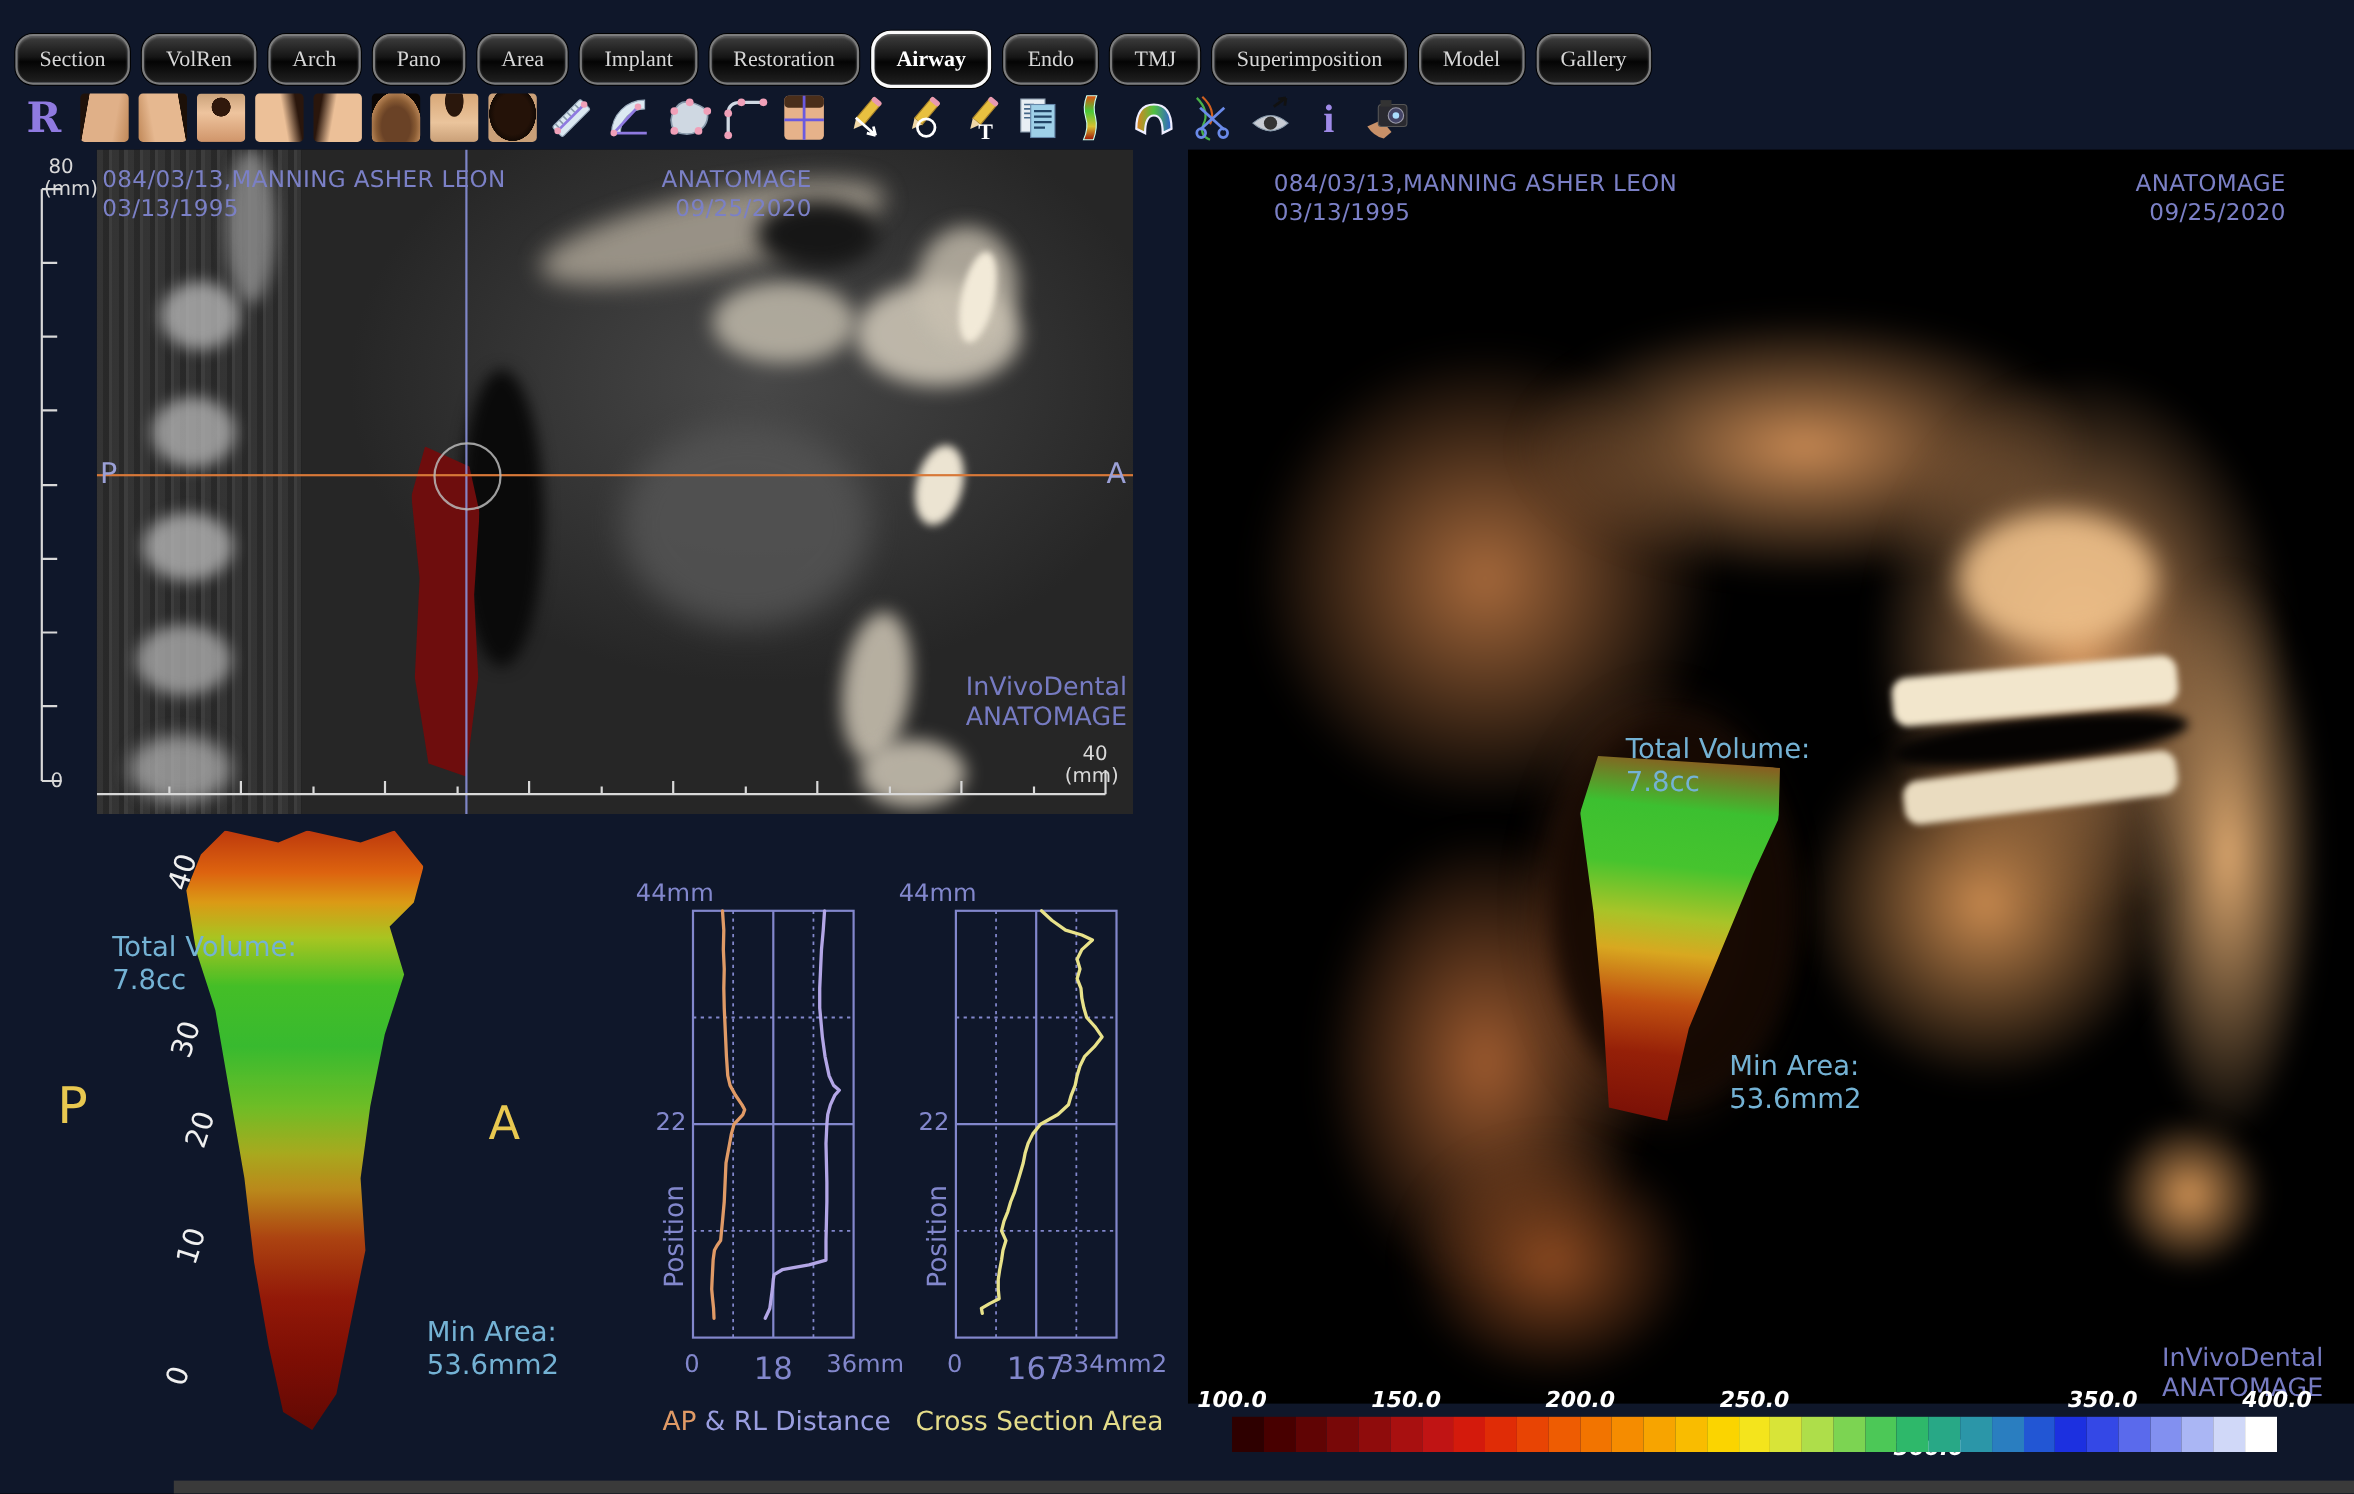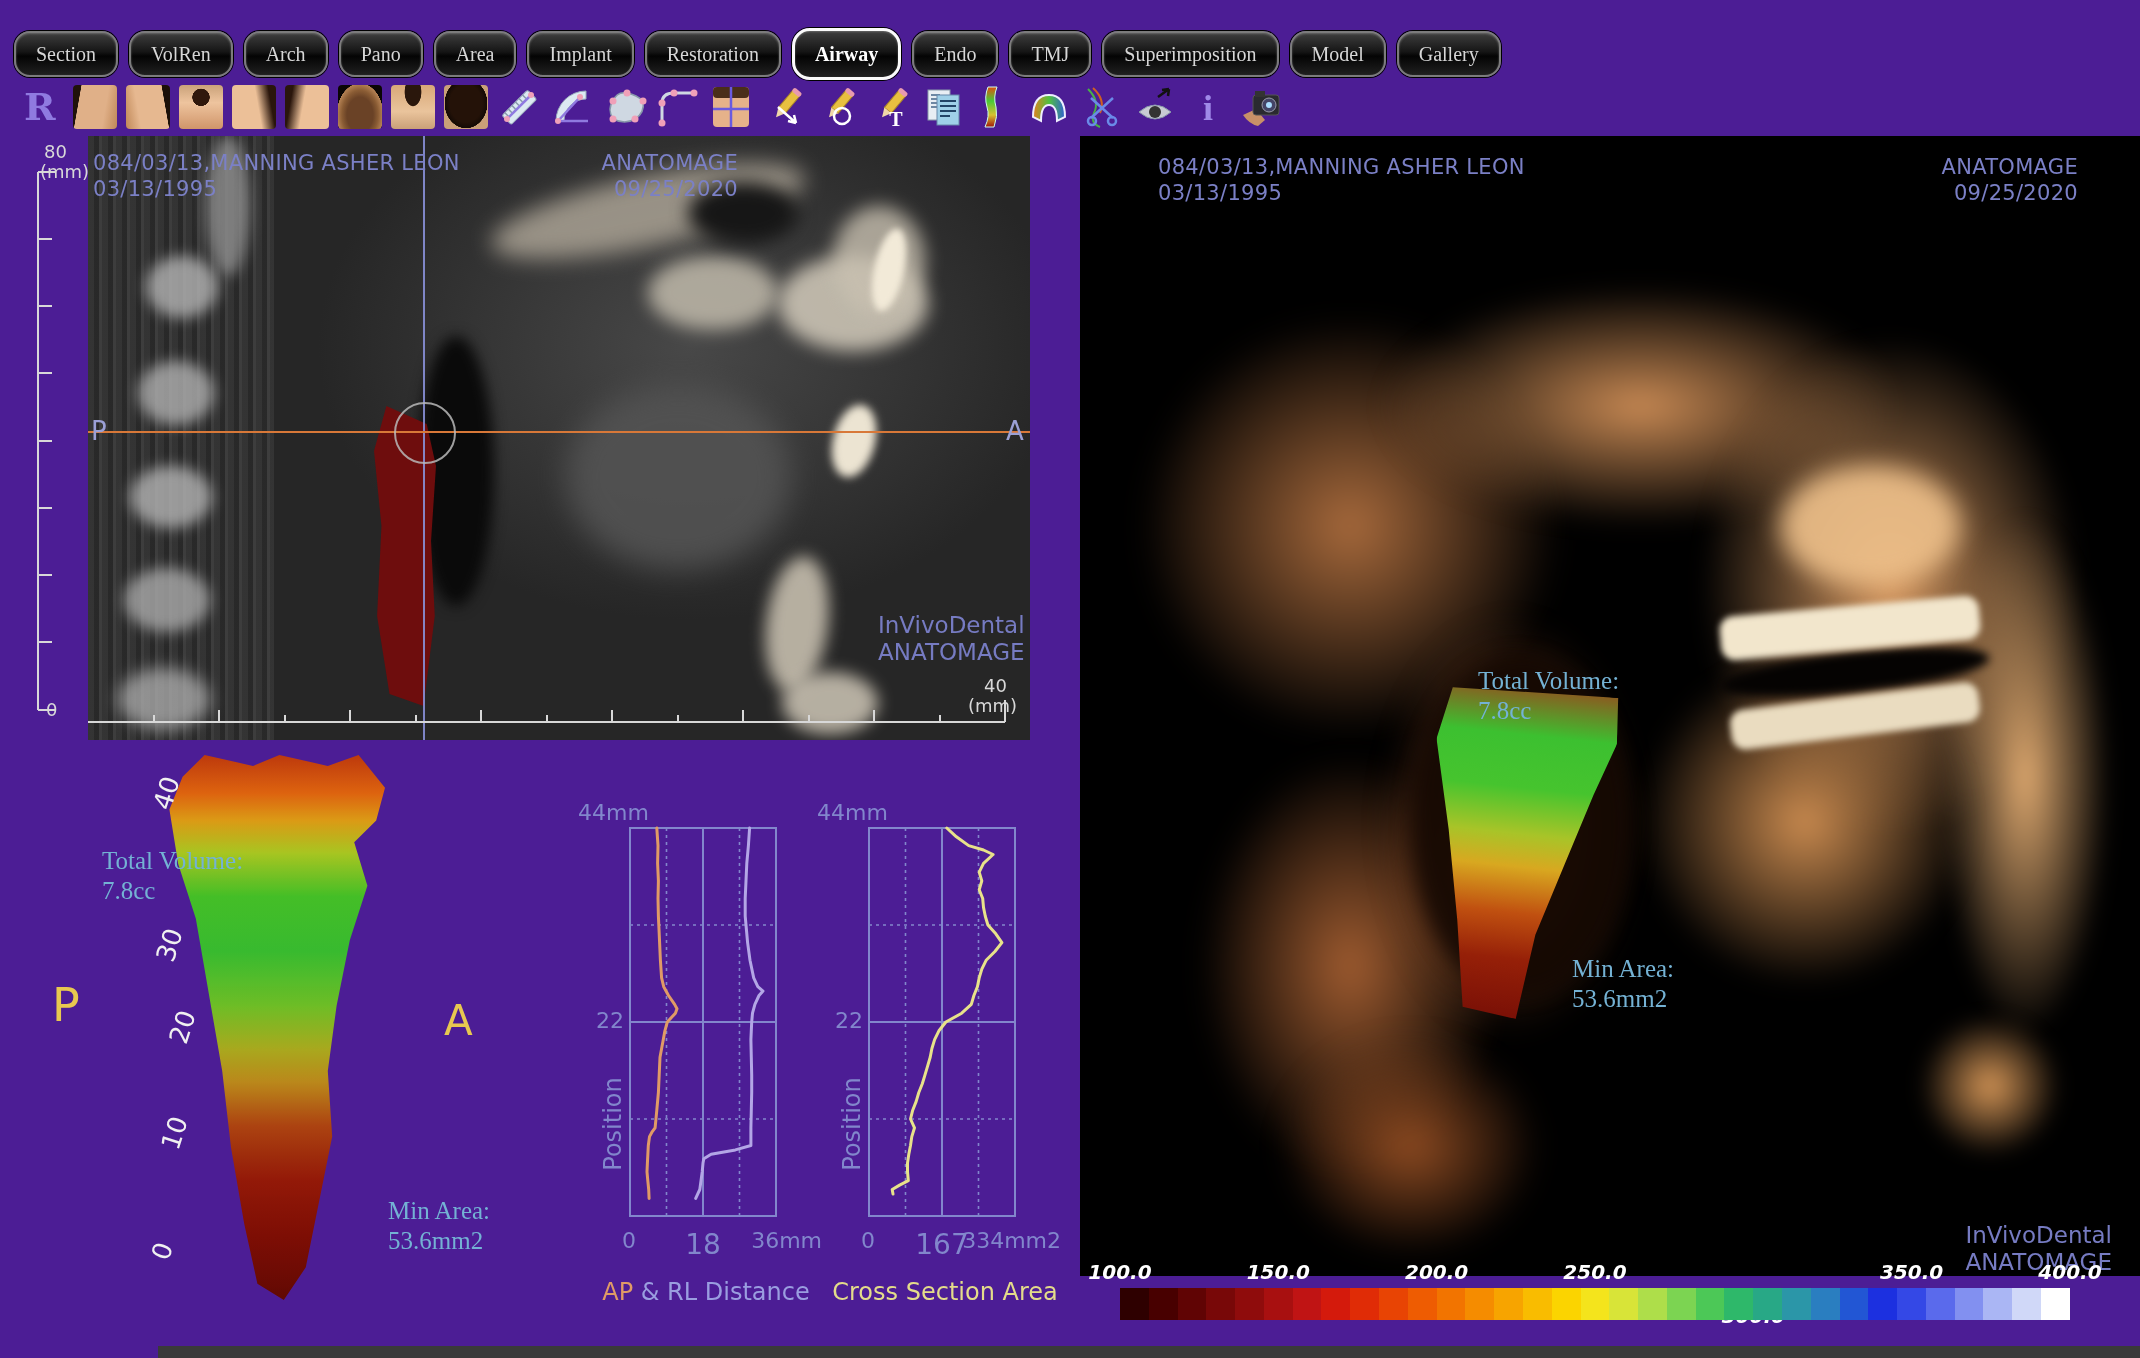--- a/index.html
+++ b/index.html
@@ -1,16 +1,16 @@
 <!DOCTYPE html>
 <html><head>
 <meta charset="utf-8">
 <style>
   html,body{margin:0;padding:0;background:#000;}
-  #screen{position:relative;width:2140px;height:1358px;background:#4c1d95;overflow:hidden;
+  #screen{position:relative;width:2140px;height:1358px;background:#0f172a;overflow:hidden;
           font-family:"DejaVu Sans",sans-serif;color:#ddd;}
   .abs{position:absolute;}
 
   
   #tabbar{position:absolute;left:14px;top:28px;display:flex;gap:11px;align-items:center;}
   .tab{display:inline-flex;align-items:center;justify-content:center;height:42px;padding:0 20px;
        border:2px solid #7c7c7c;border-radius:16px;color:#d6d6d6;
        font:20px "Liberation Serif",serif;white-space:nowrap;cursor:pointer;
        background:linear-gradient(180deg,#3e3e3e 0%,#151515 45%,#040404 55%,#202020 100%);
        box-shadow:inset 0 1px 2px #666,0 0 0 1px #000;}
@@ -30,21 +30,21 @@
   .face-e{background:linear-gradient(280deg,#ecc098 0 58%,#2a160c 84%);}
   .face-top{background:radial-gradient(ellipse at 50% 68%,#6a4226 0 42%,#8a5c34 58%,#b58254 74%,#0a0604 75%);}
   .face-nose{background:radial-gradient(ellipse at 50% 16%,#2a170c 0 26%,rgba(0,0,0,0) 28%),
                        linear-gradient(180deg,#d8a878,#eac49c 60%,#caa078);}
   .face-back{background:radial-gradient(ellipse at 50% 42%,#241208 0 52%,#140a04 68%,#caa078 69%);}
 
   
   .pinfo{font-size:21px;line-height:26px;color:#7b80c6;letter-spacing:.3px;white-space:pre-line;}
   .brand{font-size:21px;line-height:26px;color:#7b80c6;text-align:right;letter-spacing:.3px;white-space:pre-line;}
   .wm{font-size:23px;line-height:27px;color:#767bc2;text-align:center;white-space:pre-line;}
-  .bluelabel{font-size:25px;line-height:30px;color:#74b2d4;white-space:pre-line;font-family:Liberation Serif, serif;}
+  .bluelabel{font-size:25px;line-height:30px;color:#74b2d4;white-space:pre-line;}
   .ylw{color:#e8c850;font-size:42px;}
 
   
   #sectionview{left:88px;top:136px;width:942px;height:604px;background:#101010;overflow:hidden;}
   .blob{position:absolute;border-radius:50%;}
   #ct-left{position:absolute;left:0;top:0;width:186px;height:604px;
      background:repeating-linear-gradient(90deg,#3a3a3a 0 6px,#2d2d2d 6px 11px,#454545 11px 14px);opacity:.85;}
   #red-airway{position:absolute;left:286px;top:270px;width:62px;height:300px;background:#6e0d0d;
      clip-path:polygon(20% 0,85% 6%,100% 20%,92% 45%,98% 70%,80% 100%,25% 96%,5% 70%,12% 40%,0 15%);}
   #vline{position:absolute;left:335px;top:0;width:2px;height:604px;background:#8890d8;opacity:.9;}

